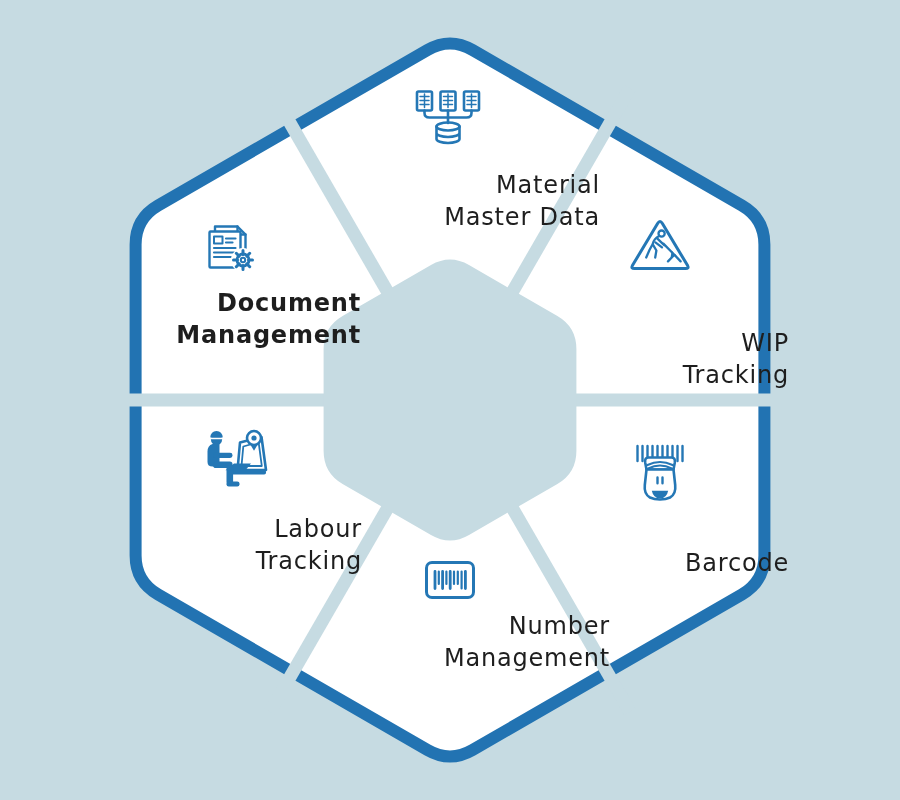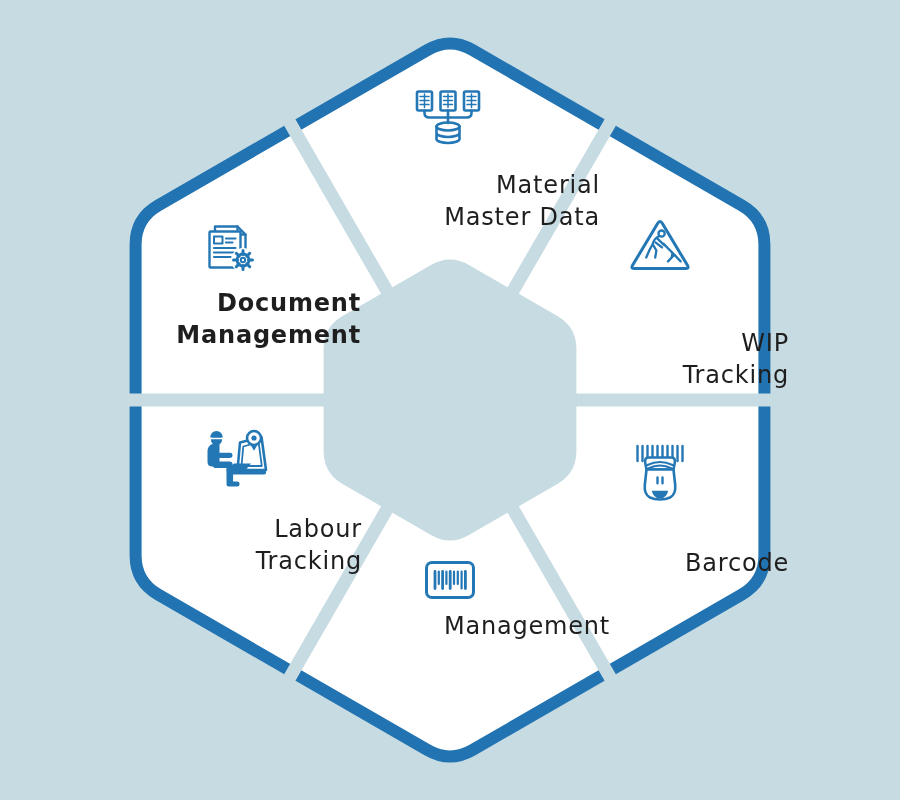--- a/index.html
+++ b/index.html
@@ -137,16 +137,17 @@
   <div class="label lab-barcode">
     <div>Barcode</div>
   </div>
 
   <svg class="icon ico-batch" width="52" height="40" viewBox="0 0 52 40">
     <rect class="st" stroke-width="3" x="2.5" y="2.5" width="47" height="35" rx="5.5"></rect>
     <path class="st" stroke-width="2.2" d="M14.8 11.5 V24 M22.4 11.5 V24 M30 11.5 V24 M33.8 11.5 V24 M37.6 11.5 V28.5"></path>
     <path class="st" stroke-width="2.8" d="M11 11.5 V28.5 M18.6 11.5 V28.5 M26.2 11.5 V28.5 M41.4 11.5 V28.5"></path>
   </svg>
   <div class="label lab-batch">
+    <div>Number</div>
     <div>Management</div>
   </div>
 
 </div>
 
 </body></html>

